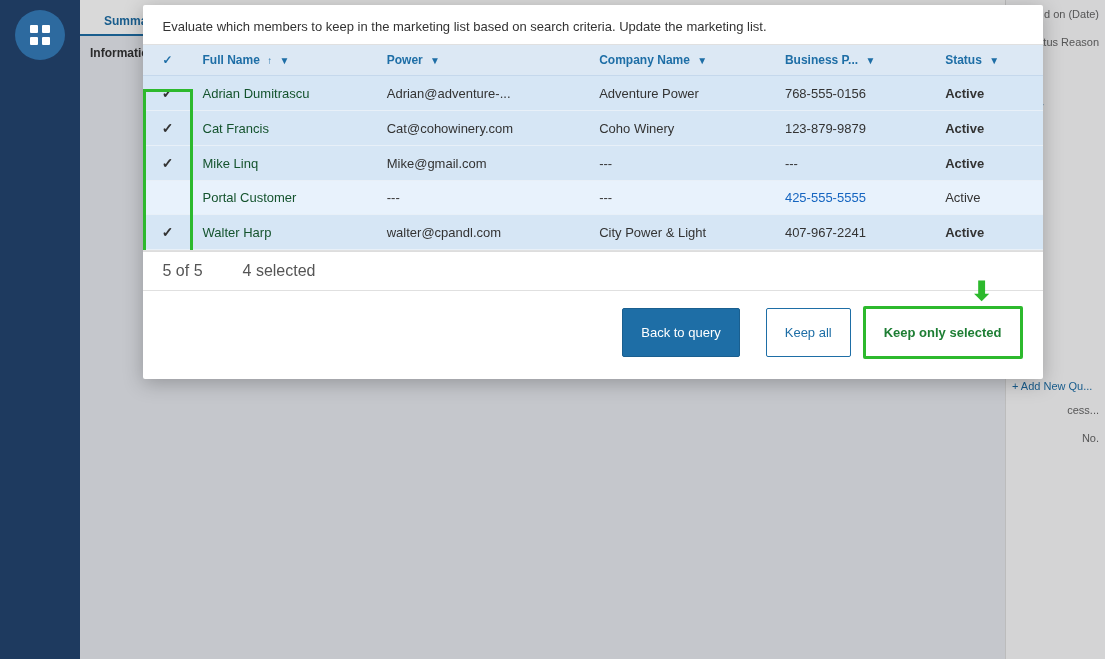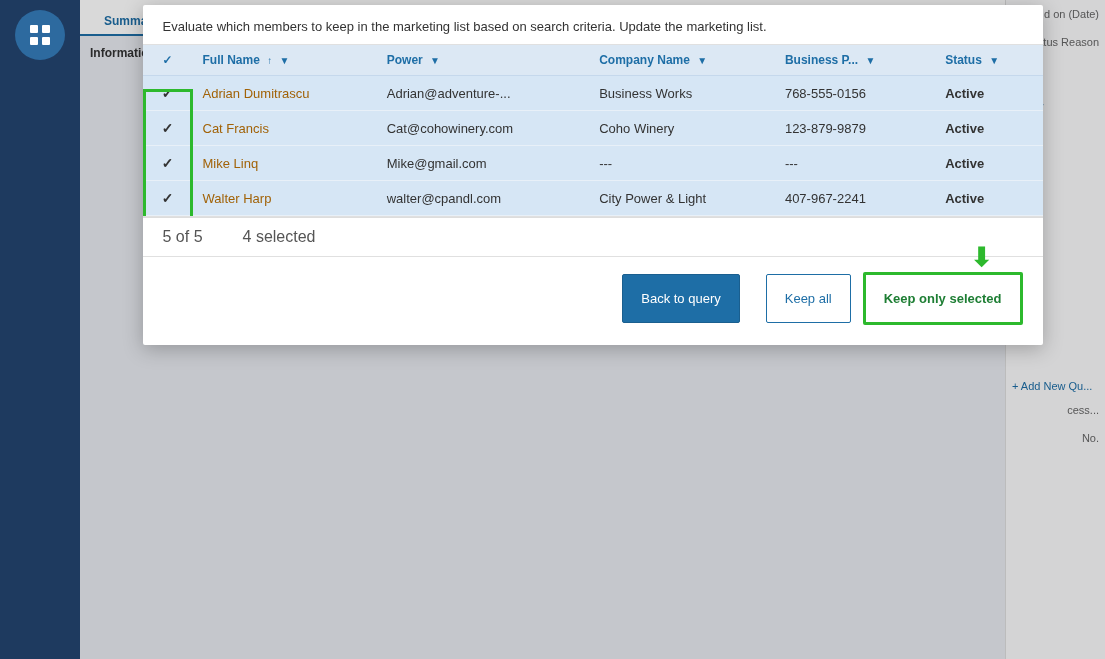--- a/index.html
+++ b/index.html
@@ -128,21 +128,21 @@
       width: 50px;
     }
 
     .checkmark {
       font-size: 14px;
       font-weight: bold;
       color: #333;
     }
 
     .link-text {
-      color: #a16207;
+      color: #14532d;
       cursor: pointer;
     }
 
     .link-text-phone {
       color: #1565c0;
     }
 
     td.bold-status {
       font-weight: 700;
     }
@@ -351,40 +351,48 @@
               <span>Status</span>
               <span class="filter-icon">▼</span>
             </th>
           </tr>
         </thead>
         <tbody id="table-body">
         <tr class="row-checked">
               <td class="check-col"><span class="checkmark">✓</span></td>
               <td><span class="link-text">Adrian Dumitrascu</span></td>
               <td>Adrian@adventure-...</td>
-              <td>Business Works</td>
+              <td>Adventure Power</td>
               <td>768-555-0156</td>
               <td class="bold-status">Active</td>
             </tr>
             <tr class="row-checked">
               <td class="check-col"><span class="checkmark">✓</span></td>
               <td><span class="link-text">Cat Francis</span></td>
               <td>Cat@cohowinery.com</td>
               <td>Coho Winery</td>
               <td>123-879-9879</td>
               <td class="bold-status">Active</td>
             </tr>
             <tr class="row-checked">
               <td class="check-col"><span class="checkmark">✓</span></td>
               <td><span class="link-text">Mike Linq</span></td>
               <td>Mike@gmail.com</td>
               <td>---</td>
               <td>---</td>
               <td class="bold-status">Active</td>
             </tr>
+            <tr class="row-unchecked">
+              <td class="check-col"></td>
+              <td><span class="link-text">Portal Customer</span></td>
+              <td>---</td>
+              <td>---</td>
+              <td><span class="link-text-phone">425-555-5555</span></td>
+              <td class="normal-status">Active</td>
+            </tr>
             <tr class="row-checked">
               <td class="check-col"><span class="checkmark">✓</span></td>
               <td><span class="link-text">Walter Harp</span></td>
               <td>walter@cpandl.com</td>
               <td>City Power &amp; Light</td>
               <td>407-967-2241</td>
               <td class="bold-status">Active</td>
             </tr>
           </tbody>
       </table>

